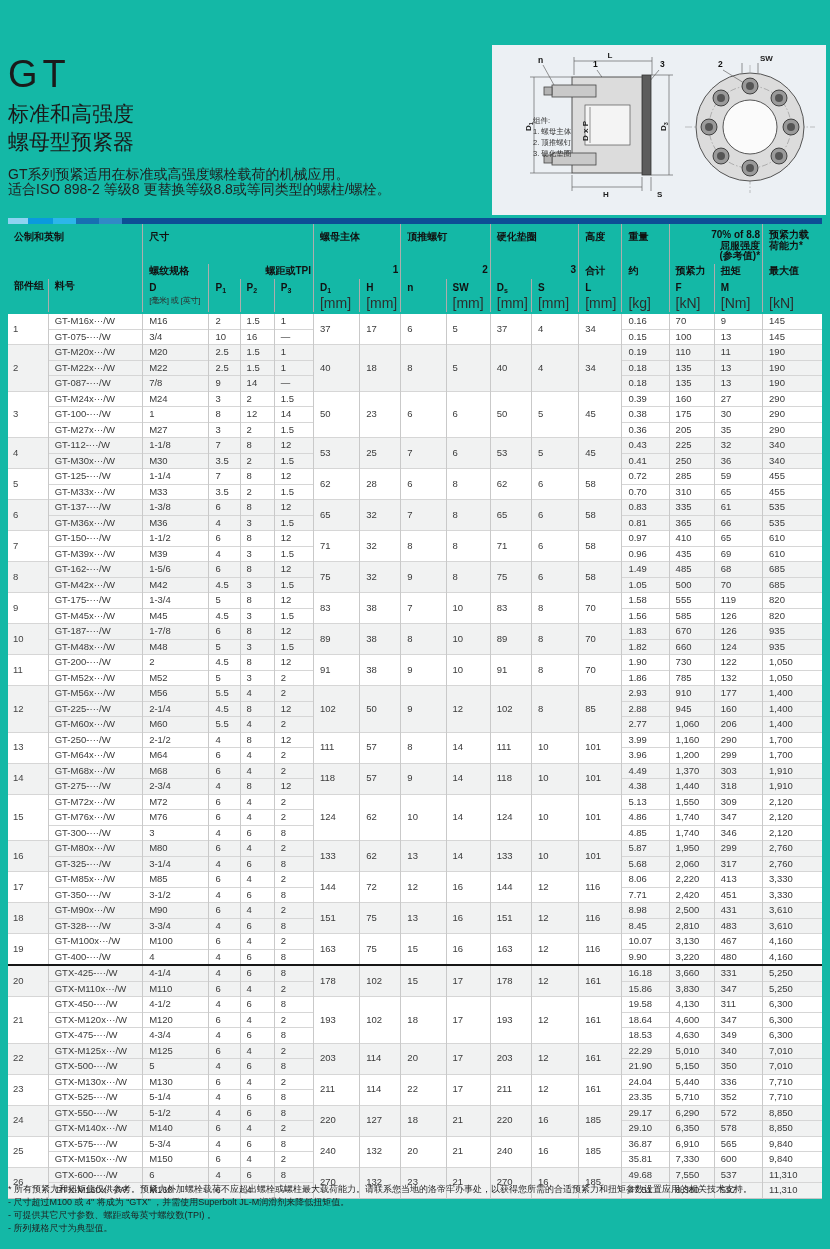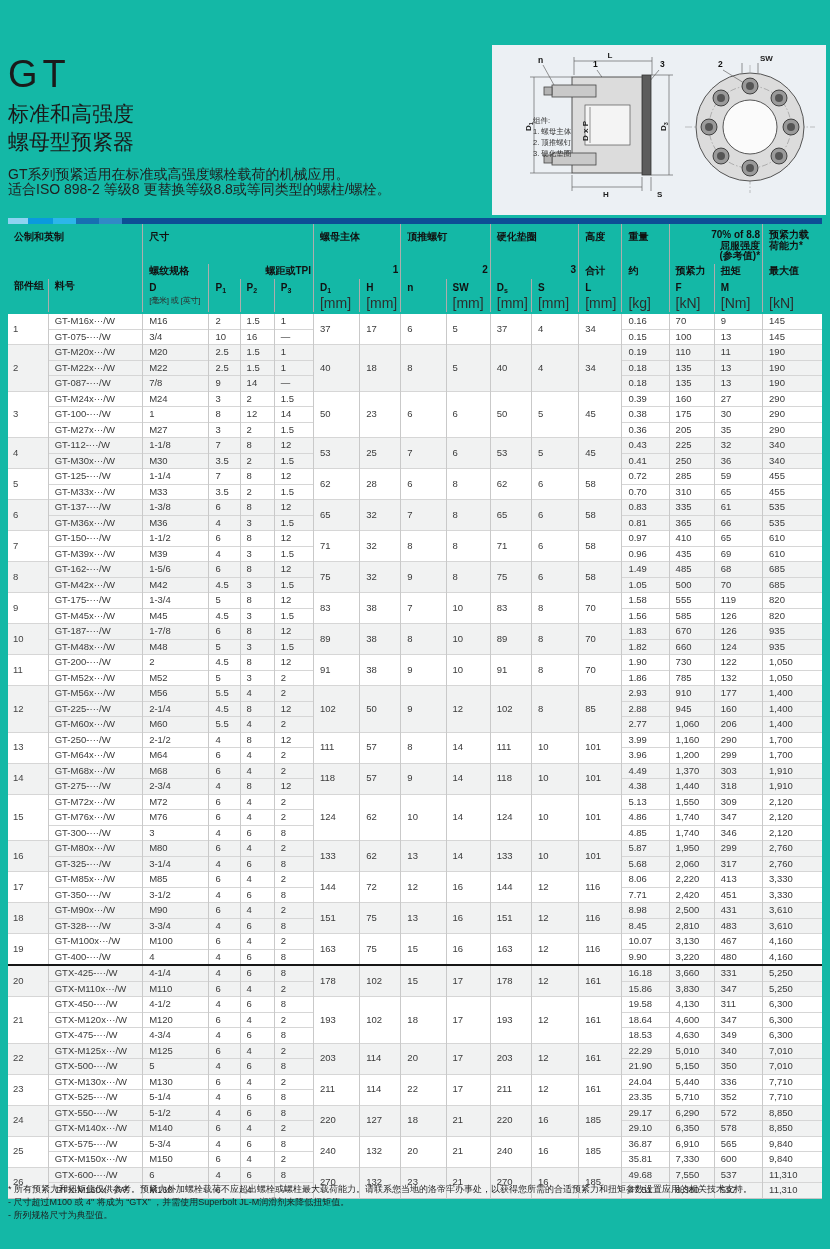--- a/index.html
+++ b/index.html
@@ -1096,16 +1096,17 @@
             <td>597</td>
             <td>11,310</td>
           </tr>
         </tbody>
     </table>
   </div>
 
   <div class="footnotes">
     <div>* 所有预紧力和扭矩值仅供参考。预紧力外加螺栓载荷不应超出螺栓或螺柱最大载荷能力。请联系您当地的洛帝牢办事处，以获得您所需的合适预紧力和扭矩参数设置应用的相关技术支持。</div>
     <div>- 尺寸超过M100 或 4" 将成为 “GTX” ，并需使用Superbolt JL-M润滑剂来降低扭矩值。</div>
+    <div>- 可提供其它尺寸参数、螺距或每英寸螺纹数(TPI) 。</div>
     <div>- 所列规格尺寸为典型值。</div>
   </div>
 
 </div>
 
 </body></html>

